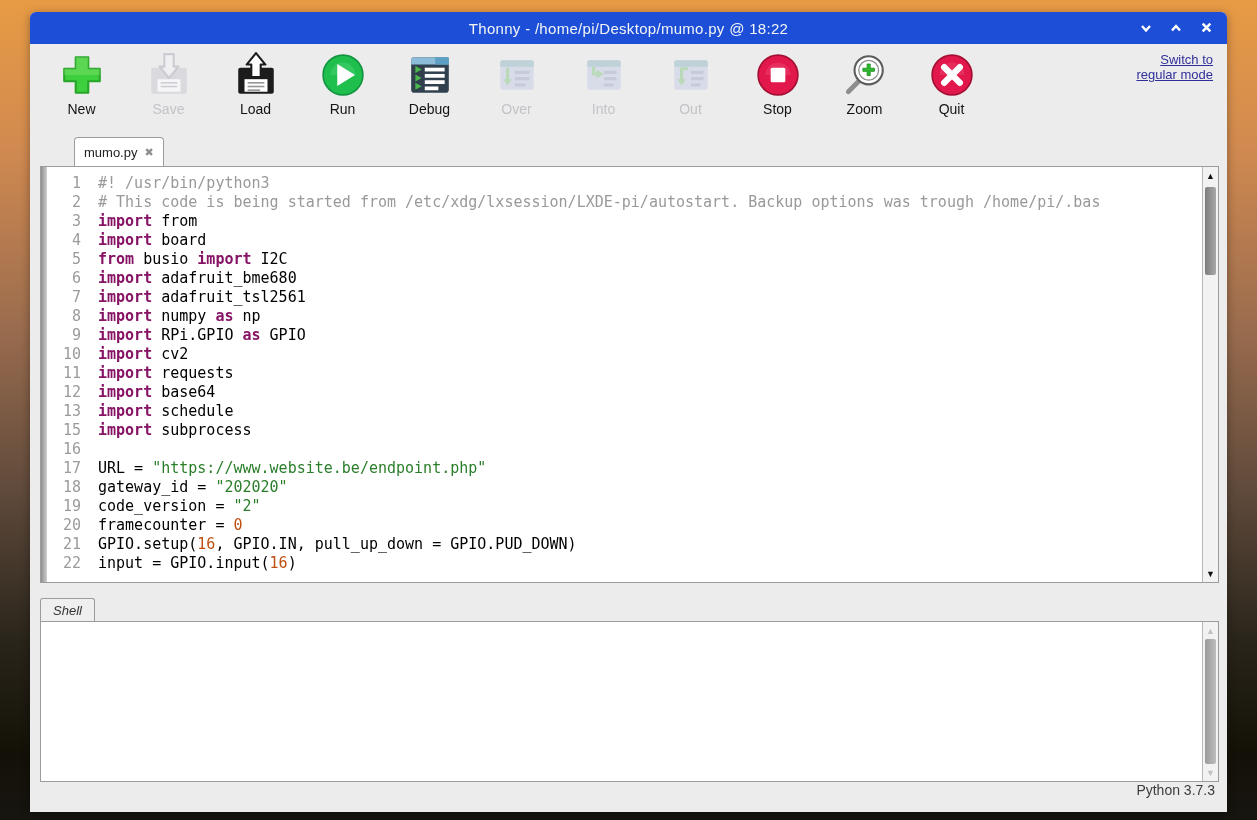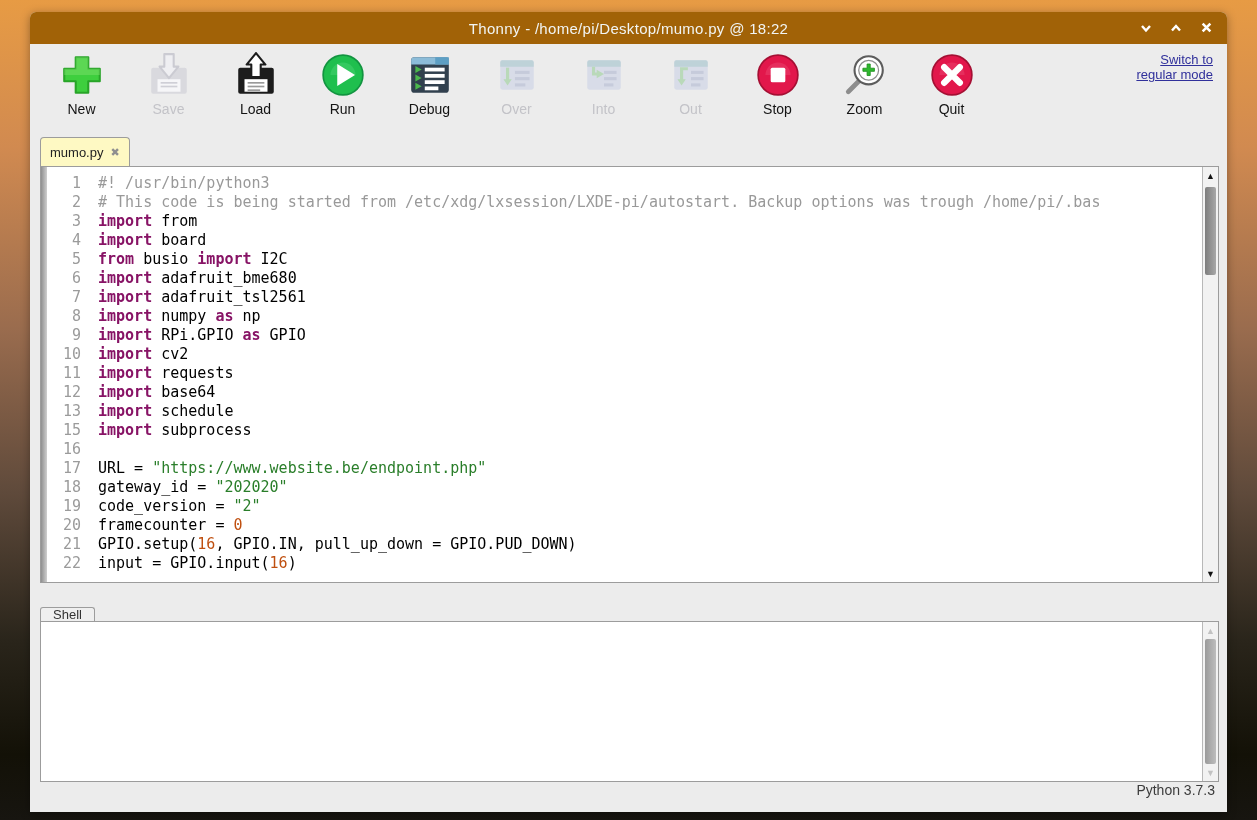--- a/index.html
+++ b/index.html
@@ -10,21 +10,21 @@
     background:linear-gradient(180deg,#e79b44 0%, #d18a50 18%, #9a6c4e 40%, #5f4a3b 60%, #2a251b 78%, #131107 92%, #171510 100%);
   }
 
   .window {
     position:absolute; left:30px; top:12px; width:1197px; height:800px;
     border-radius:6px 6px 0 0; box-shadow:0 2px 10px rgba(0,0,0,.35);
     background:#ececec;
   }
   .titlebar {
     position:absolute; left:0; top:0; right:0; height:32px;
-    background:#a16207; border-radius:6px 6px 0 0;
+    background:#1d4ed8; border-radius:6px 6px 0 0;
     display:flex; align-items:center; justify-content:center;
   }
   .title-text { color:#f2f5f4; font-size:15px; letter-spacing:.3px; }
   .win-controls { position:absolute; right:10px; top:0; height:32px; display:flex; align-items:center; gap:8px; }
   .win-btn { width:22px; height:22px; display:flex; align-items:center; justify-content:center; cursor:pointer; }
 
   .content { position:absolute; top:32px; left:0; right:0; bottom:0; background:#ececec; }
 
   
   .toolbar { position:absolute; top:0; left:0; right:0; height:92px; display:flex; padding:8px 0 0 8px; }
@@ -34,22 +34,22 @@
   .tbtn.disabled .tlabel { color:#c3c3c8; }
   .mode-link {
     position:absolute; top:8px; right:14px; width:82px; text-align:right;
     font-size:13px; line-height:15px; color:#30309b; text-decoration:underline; cursor:pointer;
   }
 
   
   .tabbar { position:absolute; top:92px; left:10px; height:30px; display:flex; align-items:flex-end; }
   .tab {
     height:29px; padding:0 9px; display:flex; align-items:center; gap:7px;
-    background:#fef9c3; border:1px solid #9c9c9c; border-bottom:none; border-radius:4px 4px 0 0;
-    font-size:13px; color:#222; cursor:pointer;
+    background:#ffffff; border:1px solid #9c9c9c; border-bottom:none; border-radius:4px 4px 0 0;
+    font-size:13px; color:#222; cursor:pointer;margin-left:34px;
   }
   .tab-close { color:#8f8f8f; font-size:11px; line-height:1; cursor:pointer; }
 
   
   .editor {
     position:absolute; top:122px; left:10px; right:8px; height:417px;
     background:#ffffff; border:1px solid #9c9c9c; overflow:hidden;
   }
   .gutter-strip { position:absolute; left:0; top:0; bottom:0; width:6px;
     background:linear-gradient(90deg,#8f8f8f,#cfcfcf); }
@@ -72,23 +72,23 @@
   .sb-up { top:1px; } .sb-down { bottom:1px; }
   .sb-thumb { position:absolute; left:2px; width:11px; border-radius:2px;
     background:linear-gradient(90deg,#7d7d7d,#a8a8a8); cursor:pointer; }
   .editor .sb-arrow { color:#111; }
   .shell-box .sb-arrow { color:#c2c2c2; }
   .shell-box .sb-thumb { background:linear-gradient(90deg,#9a9a9a,#bdbdbd); }
 
   
   .shell-tabrow { position:absolute; top:549px; left:10px; height:28px; display:flex; align-items:flex-end; }
   .shell-tab {
-    height:14px; padding:0 12px; display:flex; align-items:center;
+    height:23px; padding:0 12px; display:flex; align-items:center;
     background:#efefef; border:1px solid #9c9c9c; border-bottom:none; border-radius:3px 3px 0 0;
-    font-size:13px; color:#333; cursor:pointer;
+    font-size:13px; color:#333; cursor:pointer;font-style:italic;
   }
   .shell-box {
     position:absolute; top:577px; left:10px; right:8px; height:161px;
     background:#fff; border:1px solid #9c9c9c;
   }
   .shell-text { position:absolute; left:0; top:0; right:17px; bottom:0;
     font-family:"DejaVu Sans Mono", monospace; font-size:14px; padding:4px 6px; }
 
   .statusbar { position:absolute; left:0; right:0; bottom:0; height:44px;
     display:flex; align-items:center; justify-content:flex-end; padding-right:12px; }

